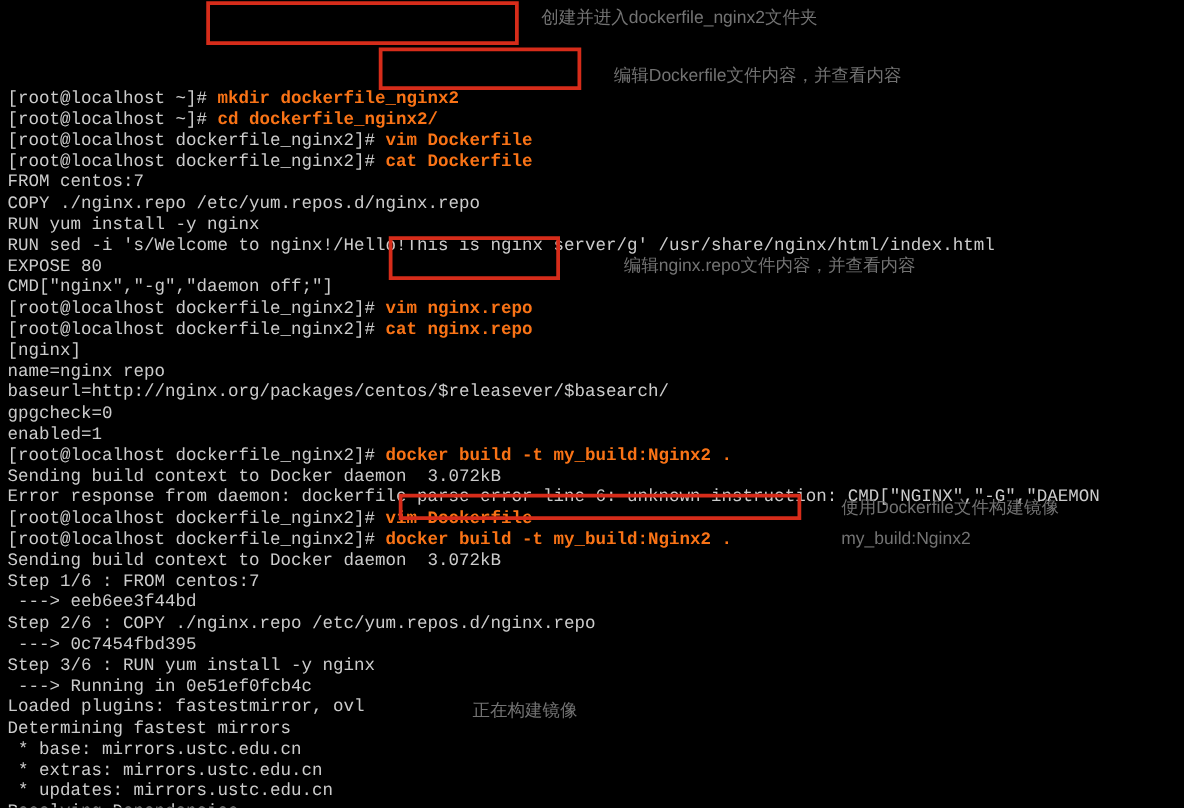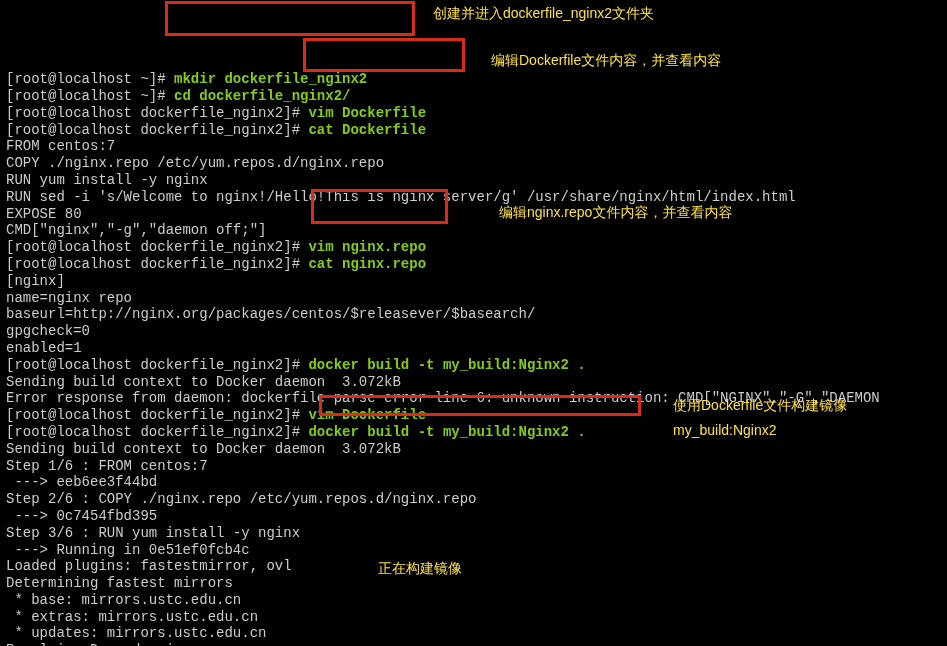--- a/index.html
+++ b/index.html
@@ -10,30 +10,30 @@
     line-height: 1.2;
     color: #ccc;
     padding: 4px 6px;
     white-space: pre;
     width: 947px;
     height: 646px;
     overflow: hidden;
     position: relative;
   }
   .line { display: block; }
-  .bold { font-weight: bold; color: #84cc16; }
+  .bold { font-weight: bold; color: #f97316; }
   .box {
     position: absolute;
     border: 3px solid #d62c1a;
     background: transparent;
     pointer-events: none;
   }
   .ann {
     position: absolute;
-    color: #fde047;
+    color: #737373;
     font-family: "Microsoft YaHei", "SimHei", sans-serif;
     font-size: 14px;
     white-space: nowrap;
     pointer-events: none;
   }
 </style>
 </head>
 <body>
 
 

